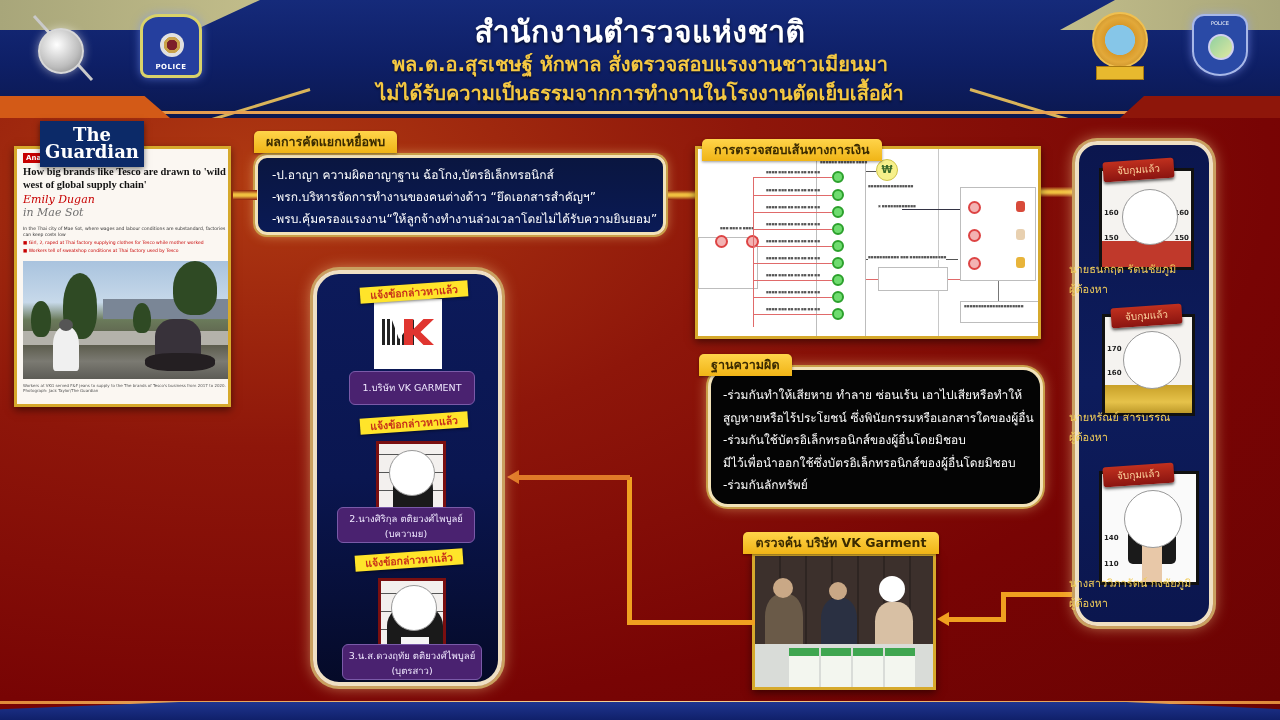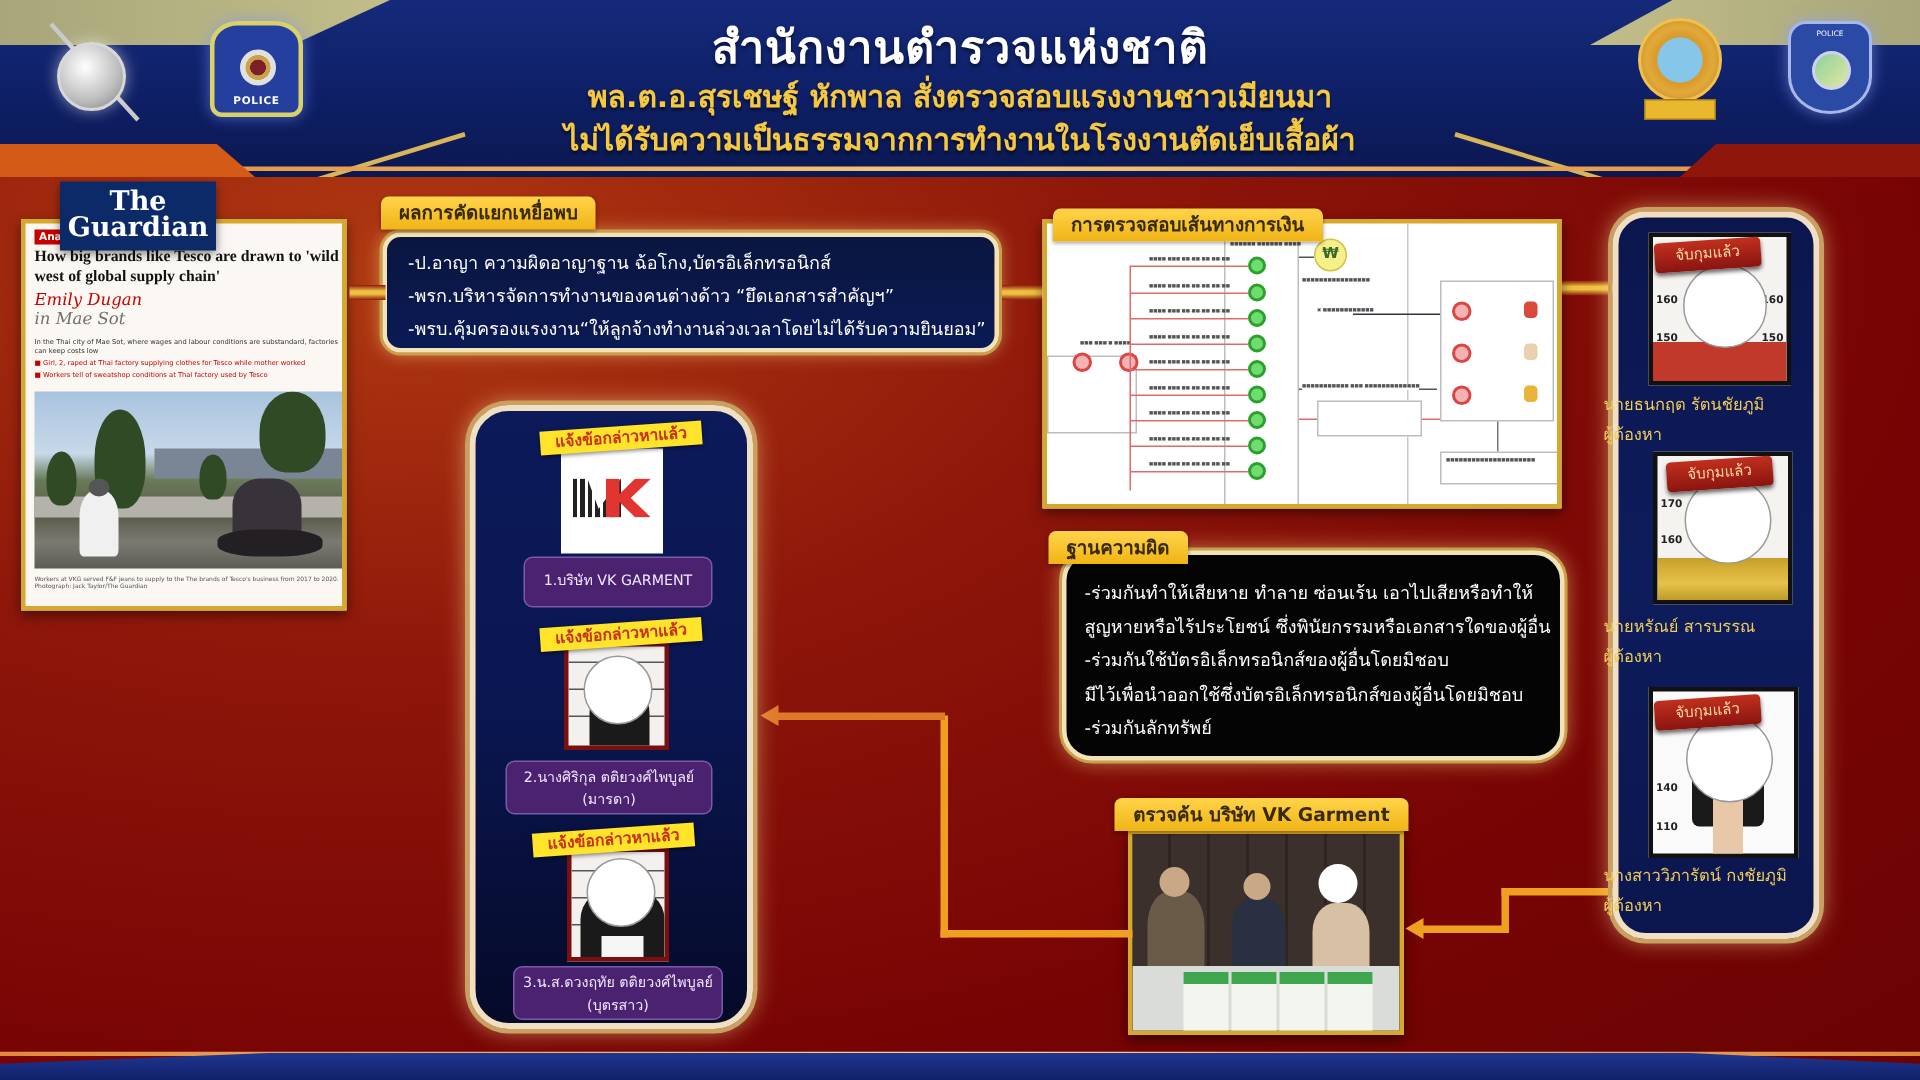--- a/index.html
+++ b/index.html
@@ -297,21 +297,21 @@
   .vk-logo .k {
     position: absolute; left: 30px; top: 20px; width: 30px; height: 26px;
     background: #e03530;
     clip-path: polygon(0 0, 30% 0, 30% 40%, 65% 0, 100% 0, 55% 50%, 100% 100%, 65% 100%, 30% 60%, 30% 100%, 0 100%);
   }
   .name-pill {
     position: absolute; background: #4a2270; border: 1px solid #7a5aa8;
     border-radius: 6px; color: #f0e8ff; text-align: center; font-size: 9.5px;
   }
   .mugshot {
-    position: absolute; background: #f3f0ee; border: 3px solid #7a0f10; overflow: hidden;
+    position: absolute; background: #f3f0ee; border: 3px solid #7a0f10; overflow: hidden; margin-top: 13px;
   }
   .mugshot .scale { position: absolute; left: 0; width: 100%; height: 1px; background: #555; }
   .mugshot .hair { position: absolute; background: #1a1a1a; border-radius: 40% 40% 10% 10%; }
   .mugshot .body { position: absolute; }
   .mugshot .face-blur {
     position: absolute; border-radius: 50%; background: #ffffff; border: 1px solid #999;
   }
   .mugshot .num { position: absolute; font-size: 7px; font-weight: bold; color: #222; }
 
   
@@ -527,21 +527,21 @@
 <div class="ribbon-yellow" style="left:360px;top:415px;">แจ้งข้อกล่าวหาแล้ว</div>
 <div class="mugshot" style="left:376px;top:428px;width:70px;height:72px;">
   <div class="scale" style="top:10px;"></div>
     <div class="scale" style="top:28px;"></div>
     <div class="scale" style="top:46px;"></div>
   <div class="hair" style="left:14px;top:26px;width:40px;height:46px;"></div>
   <div class="face-blur" style="left:10px;top:6px;width:46px;height:46px;"></div>
 </div>
 <div class="name-pill" style="left:337px;top:507px;width:138px;height:36px;padding-top:3px;line-height:15px;">
   <div>2.นางศิริกุล ตติยวงศ์ไพบูลย์</div>
-  <div>(มารดา)</div>
+  <div>(บความย)</div>
 </div>
 
 <div class="ribbon-yellow" style="left:355px;top:552px;">แจ้งข้อกล่าวหาแล้ว</div>
 <div class="mugshot" style="left:378px;top:565px;width:68px;height:76px;">
   <div class="scale" style="top:12px;"></div>
     <div class="scale" style="top:30px;"></div>
     <div class="scale" style="top:48px;"></div>
   <div class="hair" style="left:6px;top:24px;width:56px;height:52px;"></div>
   <div class="body" style="left:20px;top:56px;width:28px;height:20px;background:#f5f5f5;"></div>
   <div class="face-blur" style="left:10px;top:4px;width:46px;height:46px;"></div>

